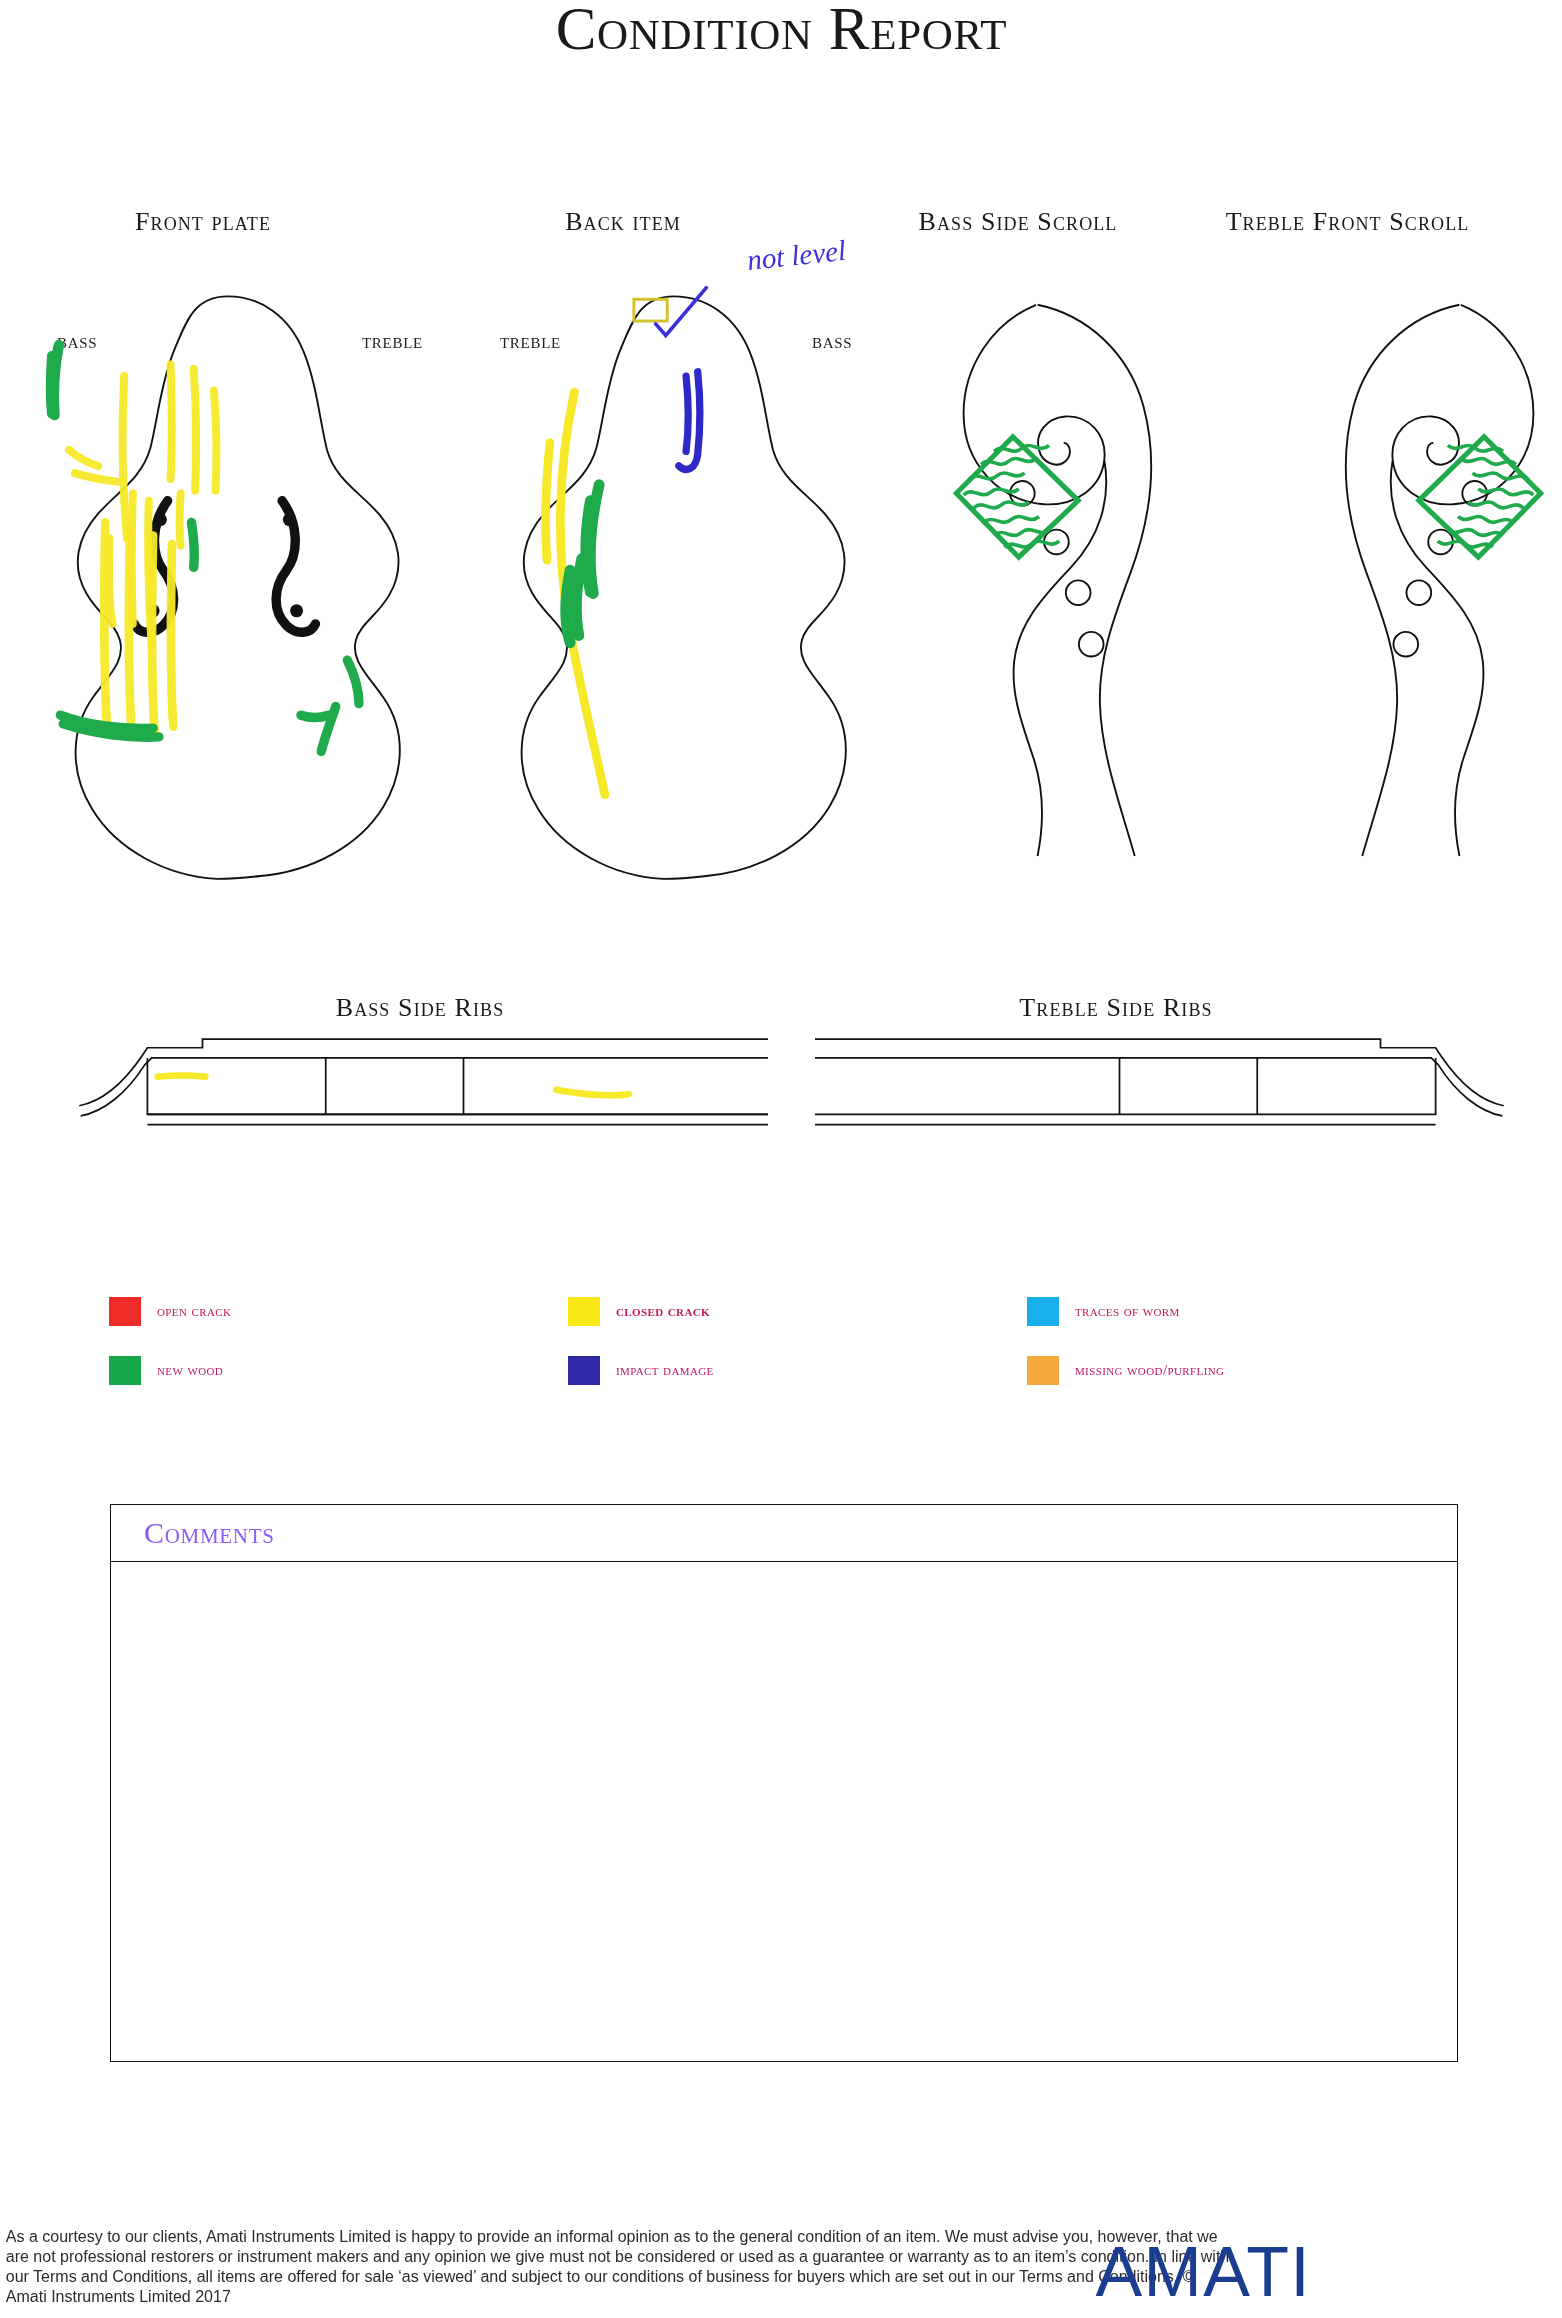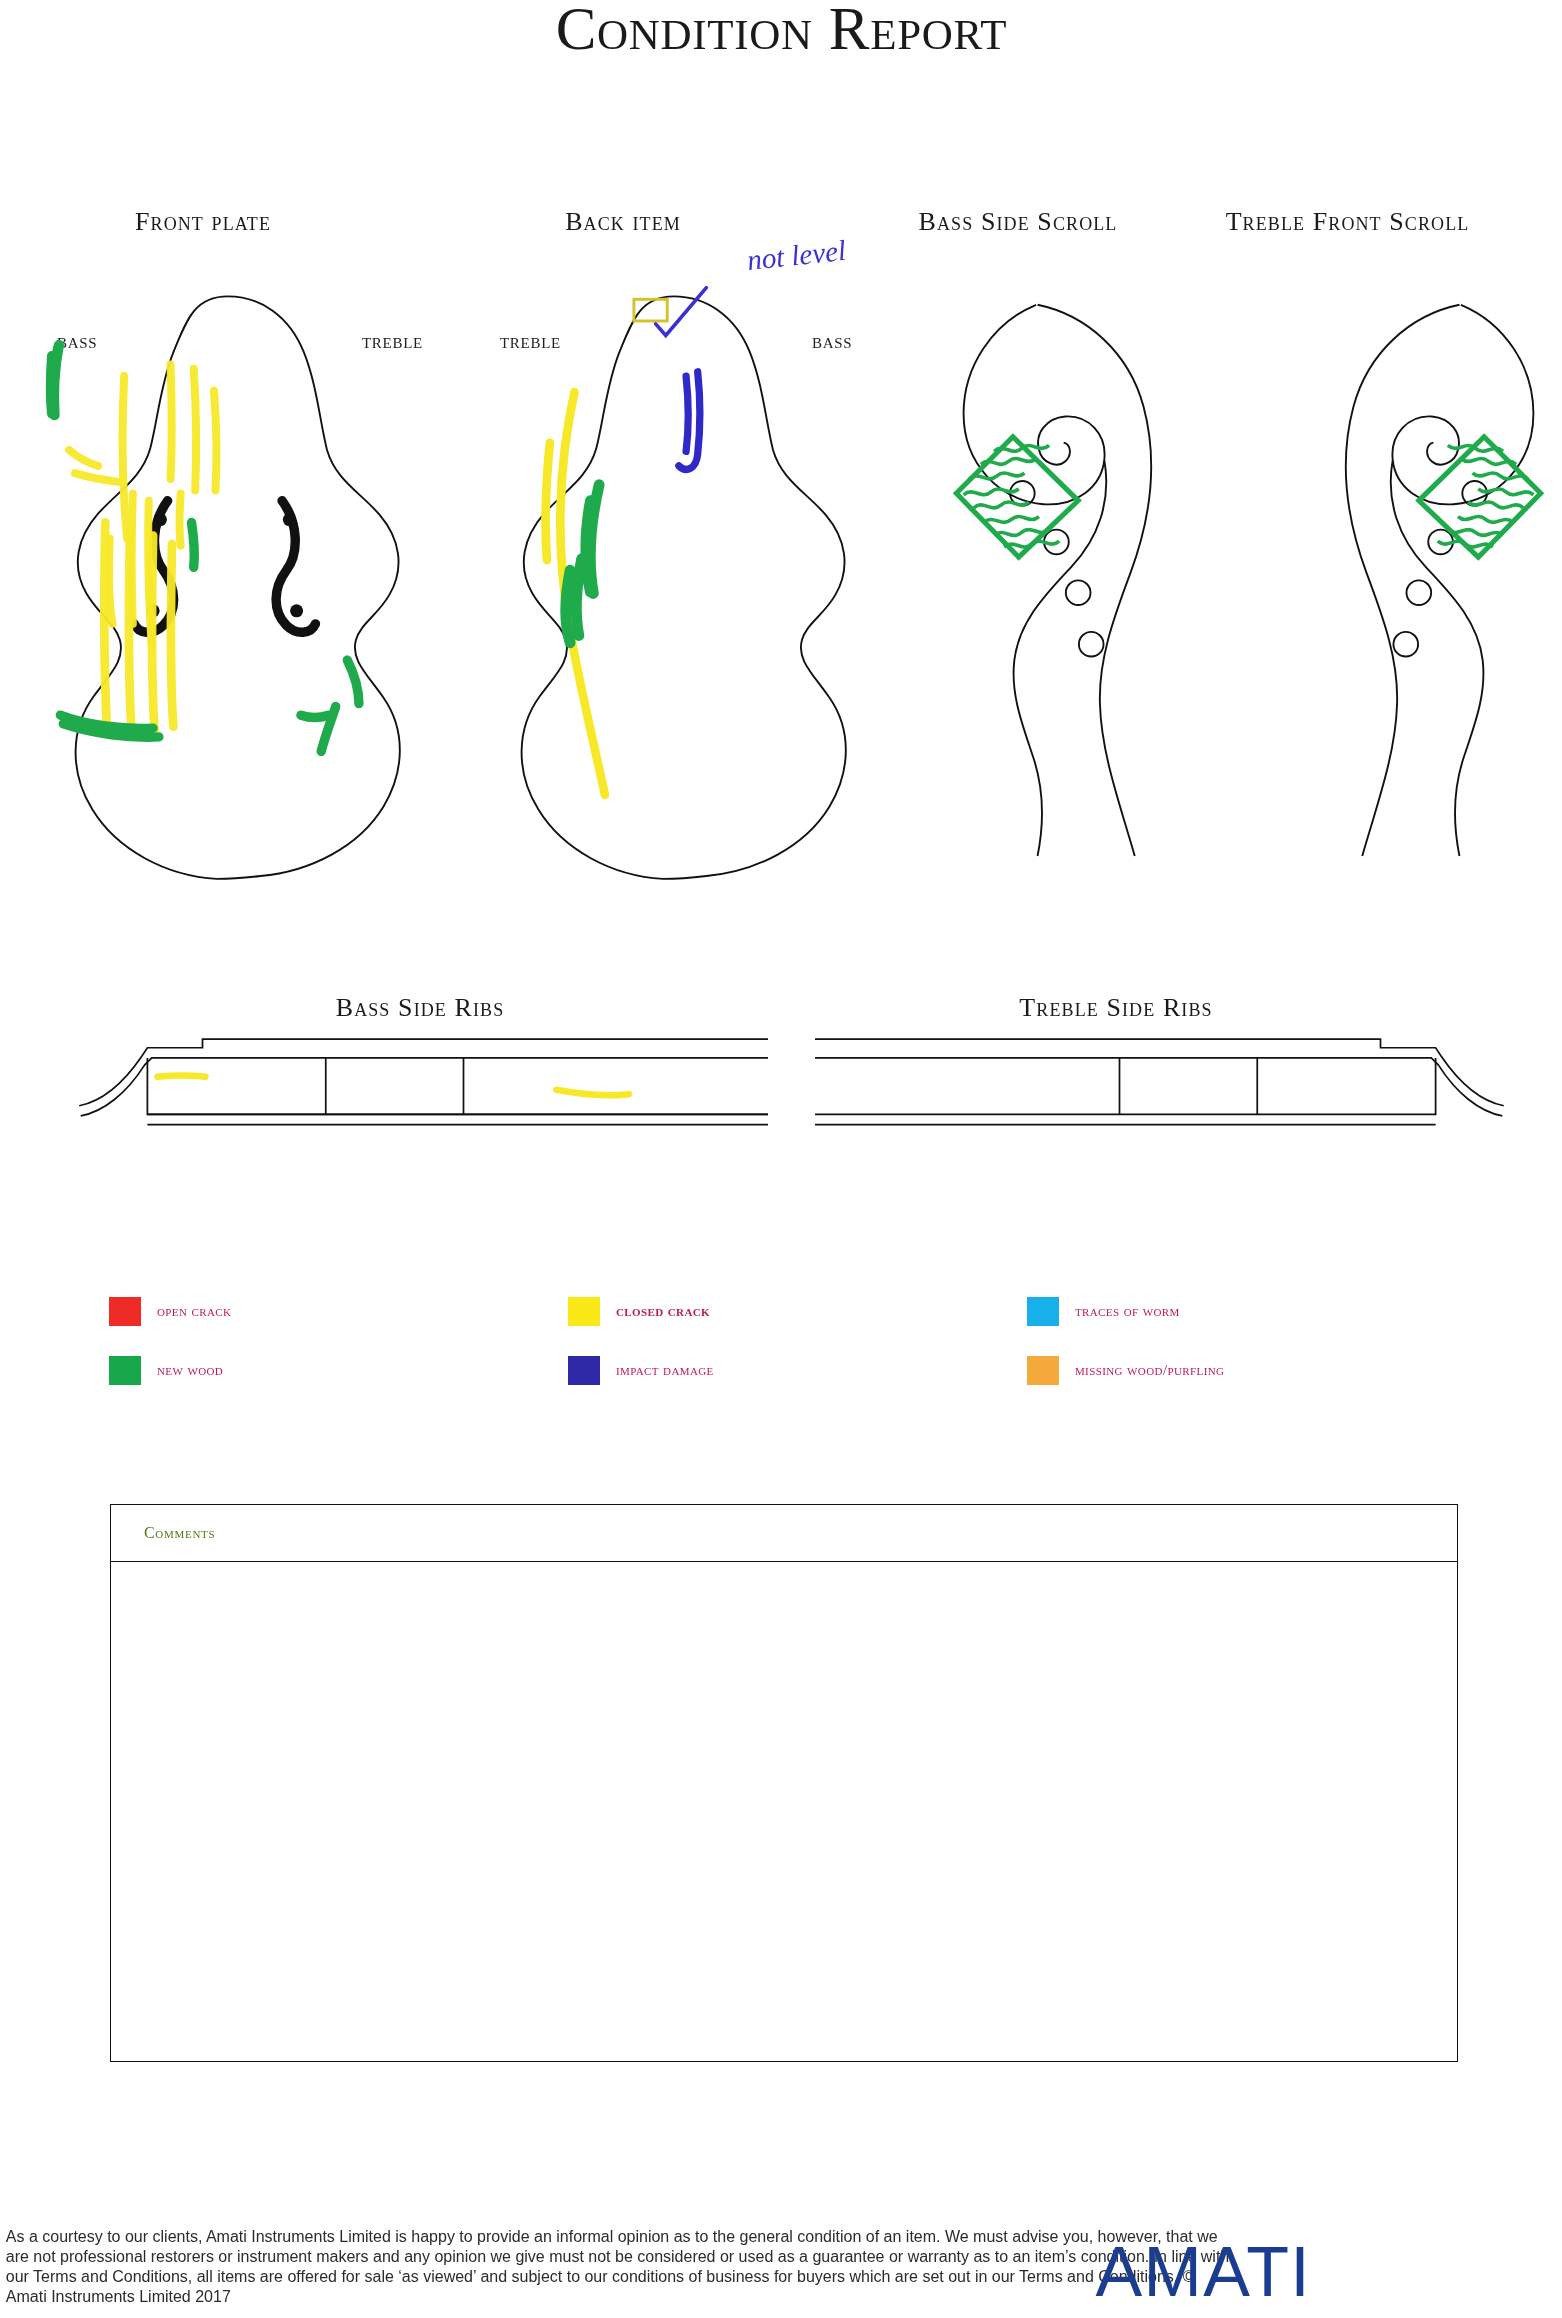--- a/index.html
+++ b/index.html
@@ -99,23 +99,23 @@
   .comments-header {
     height: 57px;
     border-bottom: 1.4px solid #111;
     box-sizing: border-box;
     display: flex;
     align-items: center;
     padding-left: 33px;
   }
   .comments-title {
     font-variant: small-caps;
-    font-size: 16px;
+    font-size: 30px;
     letter-spacing: 0.7px;
-    color: #4d7c0f;
+    color: #8b5cf6;
   }
   .comments-area {
     width: 100%;
     height: 500px;
     box-sizing: border-box;
     border: 0;
     outline: none;
     resize: none;
     font-family: "Liberation Serif", serif;
     font-size: 19px;

